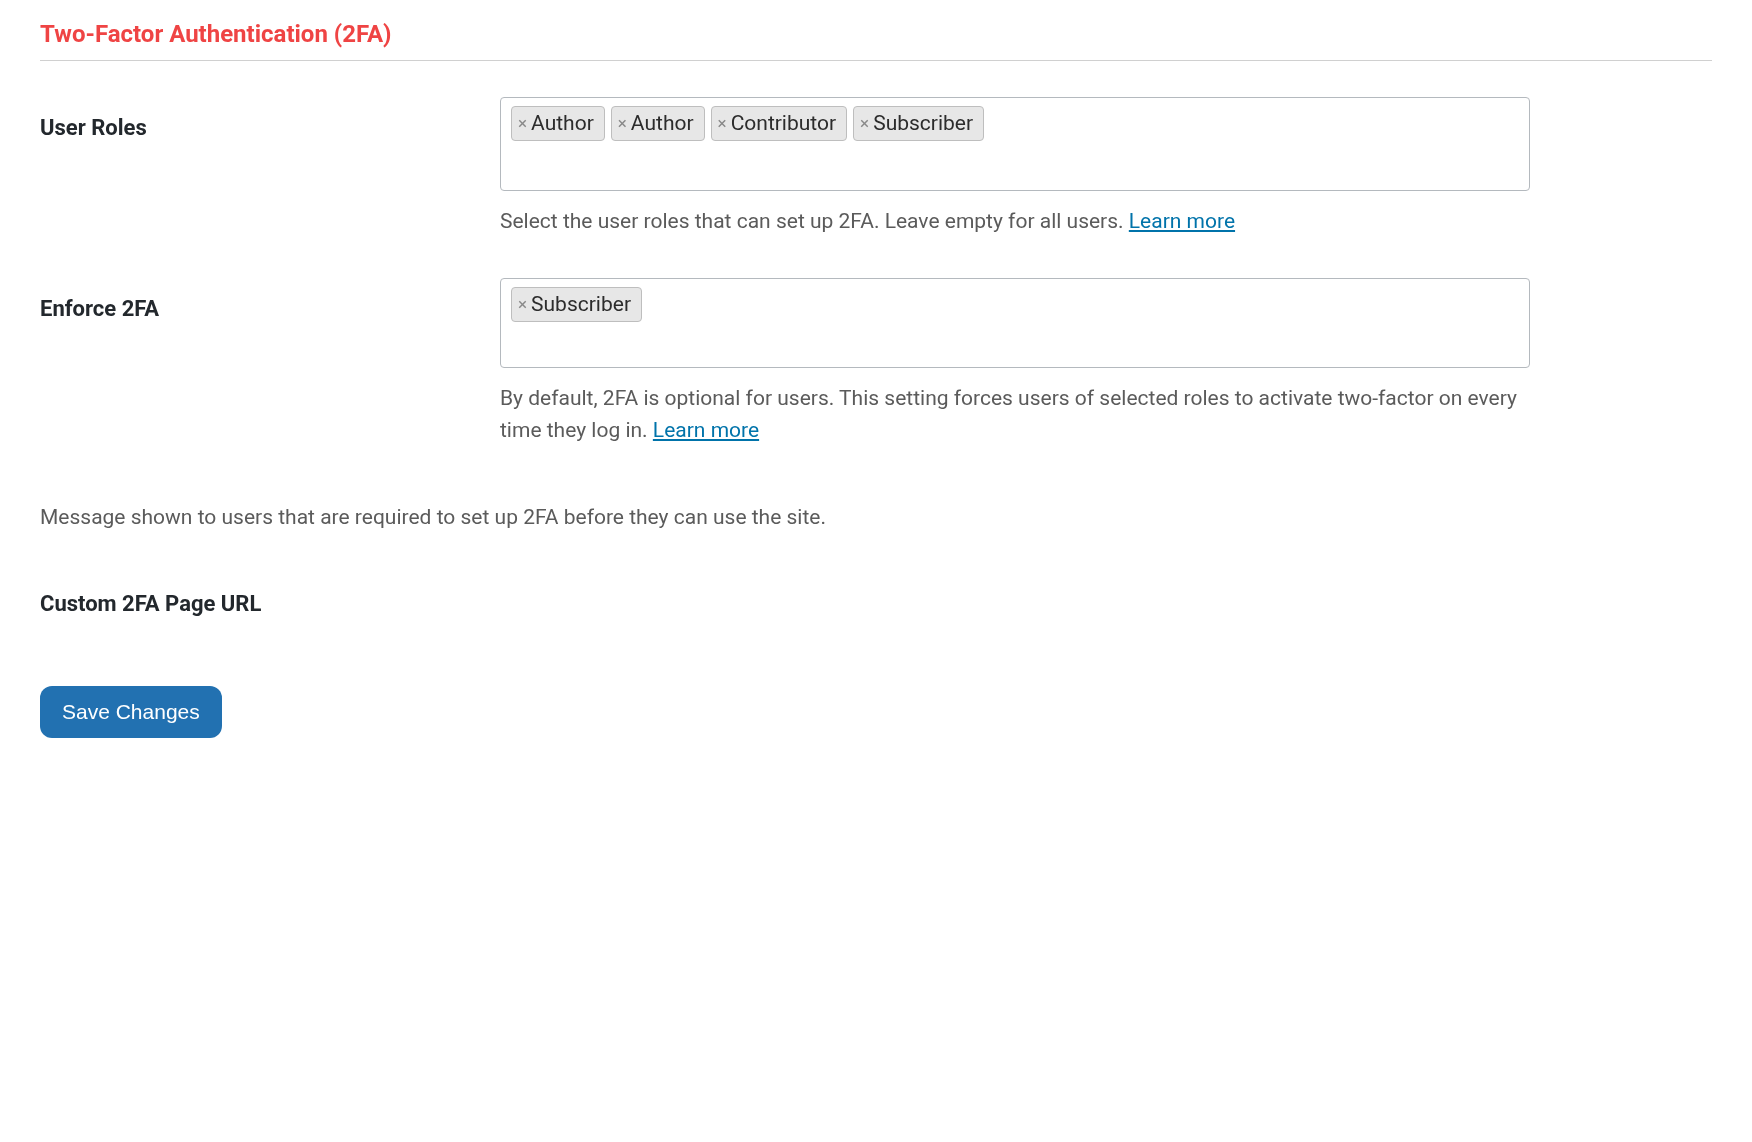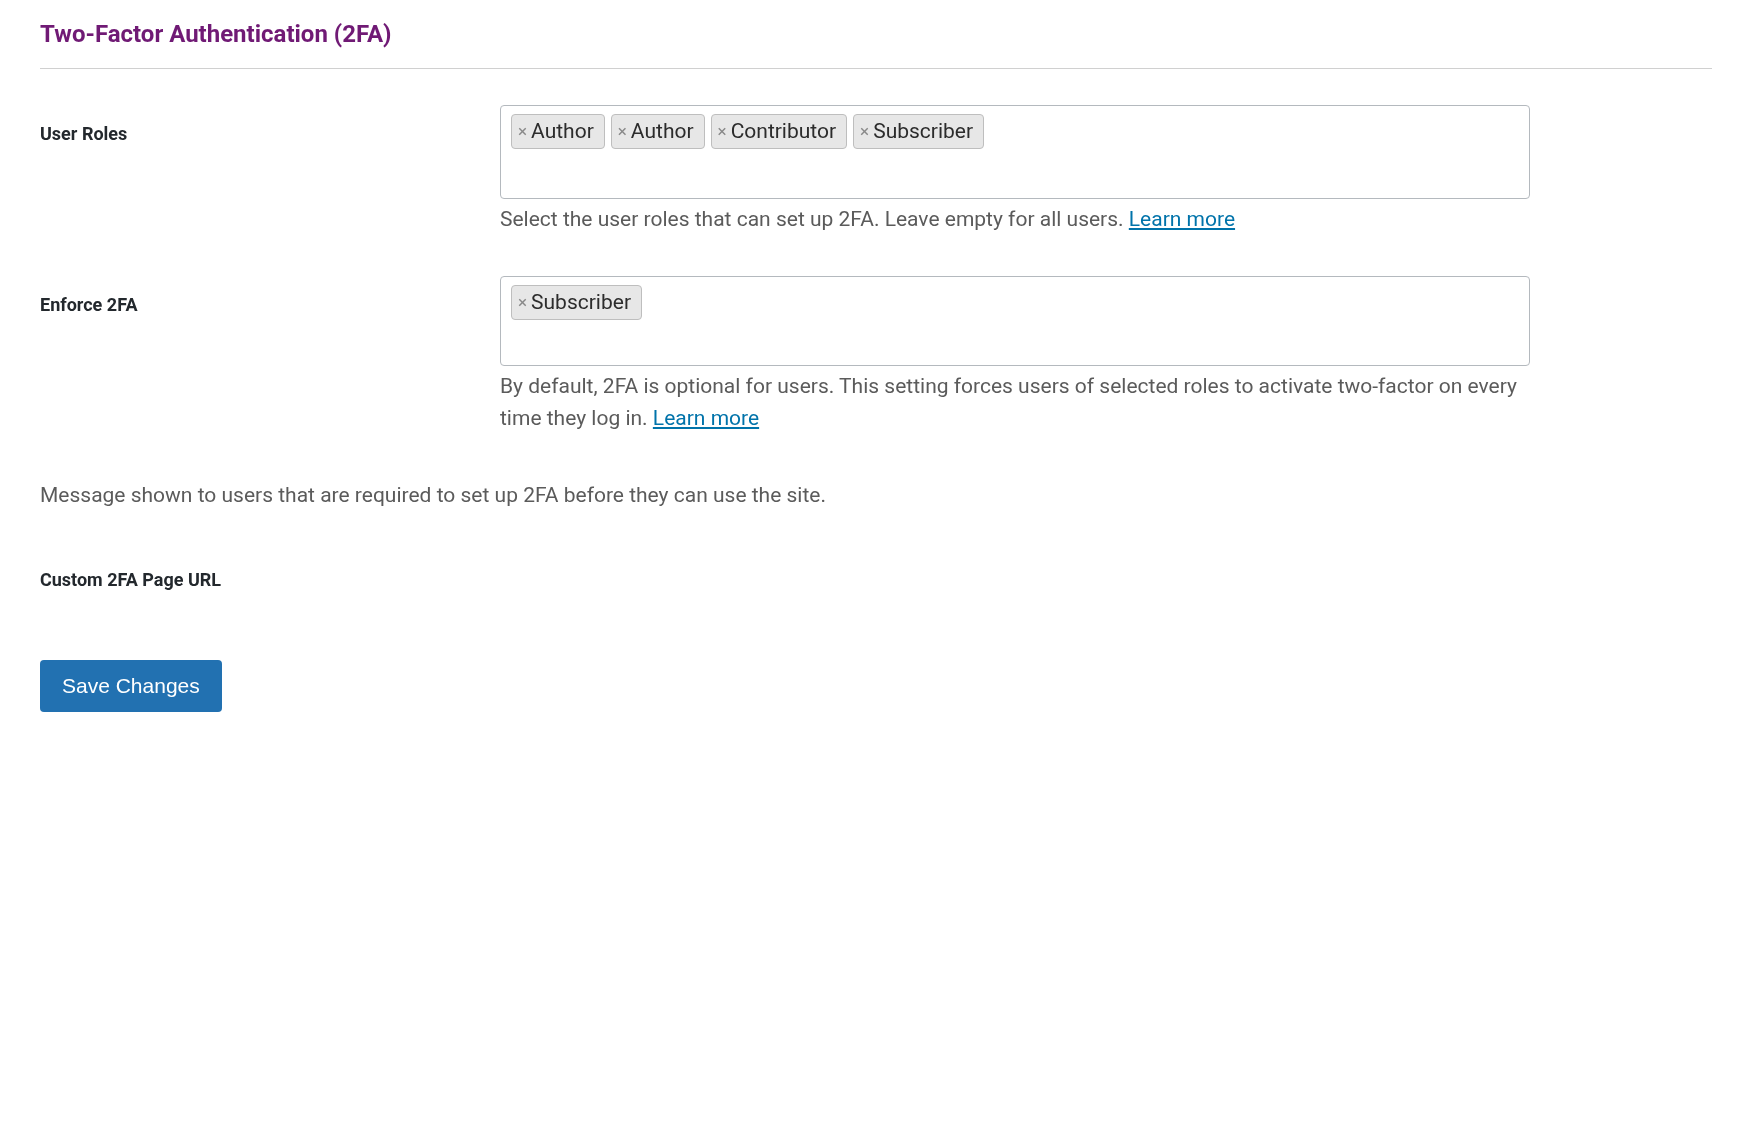--- a/index.html
+++ b/index.html
@@ -13,37 +13,37 @@
       color: #23282d;
       padding: 0;
     }
     .container {
       max-width: 1752px;
       padding: 20px 40px 60px 40px;
     }
     .section-title {
       font-size: 24px;
       font-weight: 700;
-      color: #701a75;
-      padding-bottom: 20px;
+      color: #ef4444;
+      padding-bottom: 12px;
       border-bottom: 1px solid #d0d0d0;
       margin-bottom: 36px;
     }
     .form-table {
       width: 100%;
     }
     .form-row {
       display: flex;
       margin-bottom: 40px;
       align-items: flex-start;
     }
     .form-label {
       width: 460px;
       flex-shrink: 0;
-      font-size: 18px;
+      font-size: 22px;
       font-weight: 700;
       color: #23282d;
       padding-top: 18px;
     }
     .form-field {
       flex: 1;
       max-width: 1030px;
     }
     .tag-input {
       border: 1px solid #b4b9be;
@@ -76,21 +76,21 @@
       font-size: 17px;
       color: #888;
       margin-right: 4px;
       cursor: pointer;
       font-weight: 400;
       line-height: 1;
     }
     .description {
       font-size: 21px;
       color: #5b5b5b;
-      margin-top: 4px;
+      margin-top: 14px;
       line-height: 1.55;
     }
     .description a {
       color: #0073aa;
       text-decoration: underline;
     }
     textarea.message-input {
       width: 100%;
       border: 1px solid #b4b9be;
       border-radius: 4px;
@@ -108,21 +108,21 @@
       border-radius: 4px;
       padding: 10px 14px;
       font-size: 21px;
       font-family: inherit;
       height: 58px;
     }
     .save-button {
       background: #2271b1;
       color: #fff;
       border: none;
-      border-radius: 4px;
+      border-radius: 12px;
       padding: 14px 22px;
       font-size: 21px;
       font-weight: 400;
       cursor: pointer;
       margin-top: 30px;
     }
   </style>
 </head>
 <body>
 

